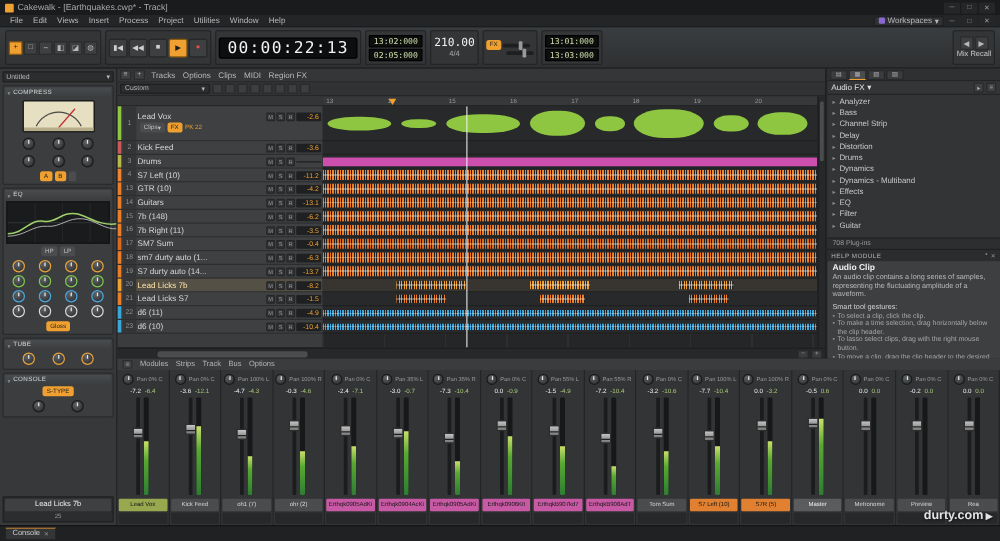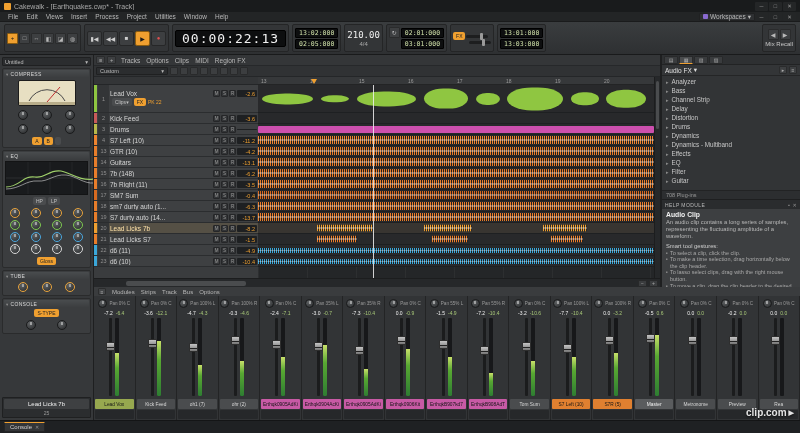--- a/index.html
+++ b/index.html
@@ -214,29 +214,20 @@
     <div class="tb-mod">
       <div class="time-sub">13:02:000</div>
       <div class="time-sub">02:05:000</div>
     </div>
     <div class="tb-mod">
       <div class="tempo-big">210.00</div>
       <div class="tempo-meter">4/4</div>
     </div>
     <div class="tb-mod">
       <div class="tb-row">
-        <span class="tool-btn">↻</span>
-        <span class="time-sub">02:01:000</span>
-      </div>
-      <div class="tb-row">
-        <span class="time-sub" style="margin-left:12px">03:01:000</span>
-      </div>
-    </div>
-    <div class="tb-mod">
-      <div class="tb-row">
         <span class="pill">FX</span>
         <span class="mini-slider">
             <i></i>
           </span>
       </div>
       <div class="tb-row">
         <span class="mini-slider" style="margin-left:16px">
             <i></i>
           </span>
       </div>
@@ -1135,17 +1126,17 @@
   </div>
 
   <div class="statusbar">
     <span class="dock-tab">
       <span>Console</span>
       <span class="tab-x">✕</span>
     </span>
   </div>
 
   <div class="watermark">
-    <span>clip.com</span>
+    <span>durty.com</span>
     <span class="wm-icon">▶</span>
   </div>
 
 </div>
 
 </body></html>

